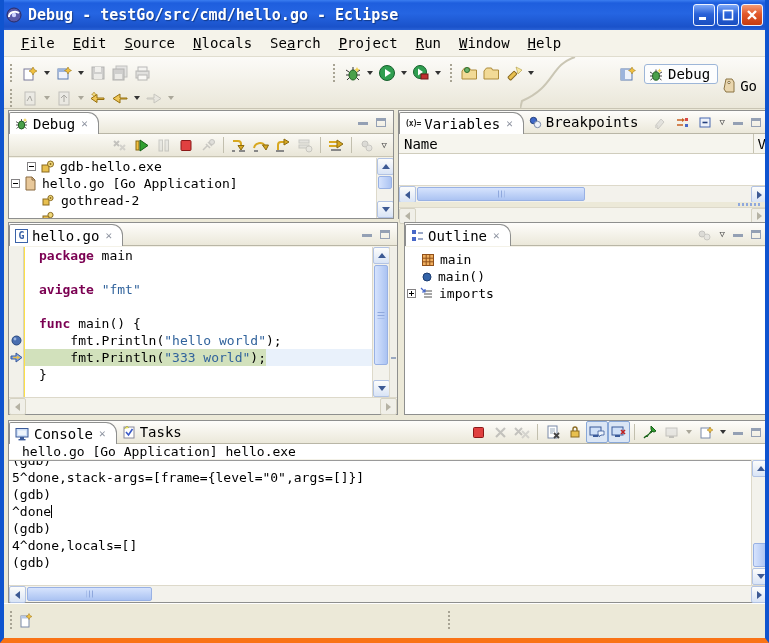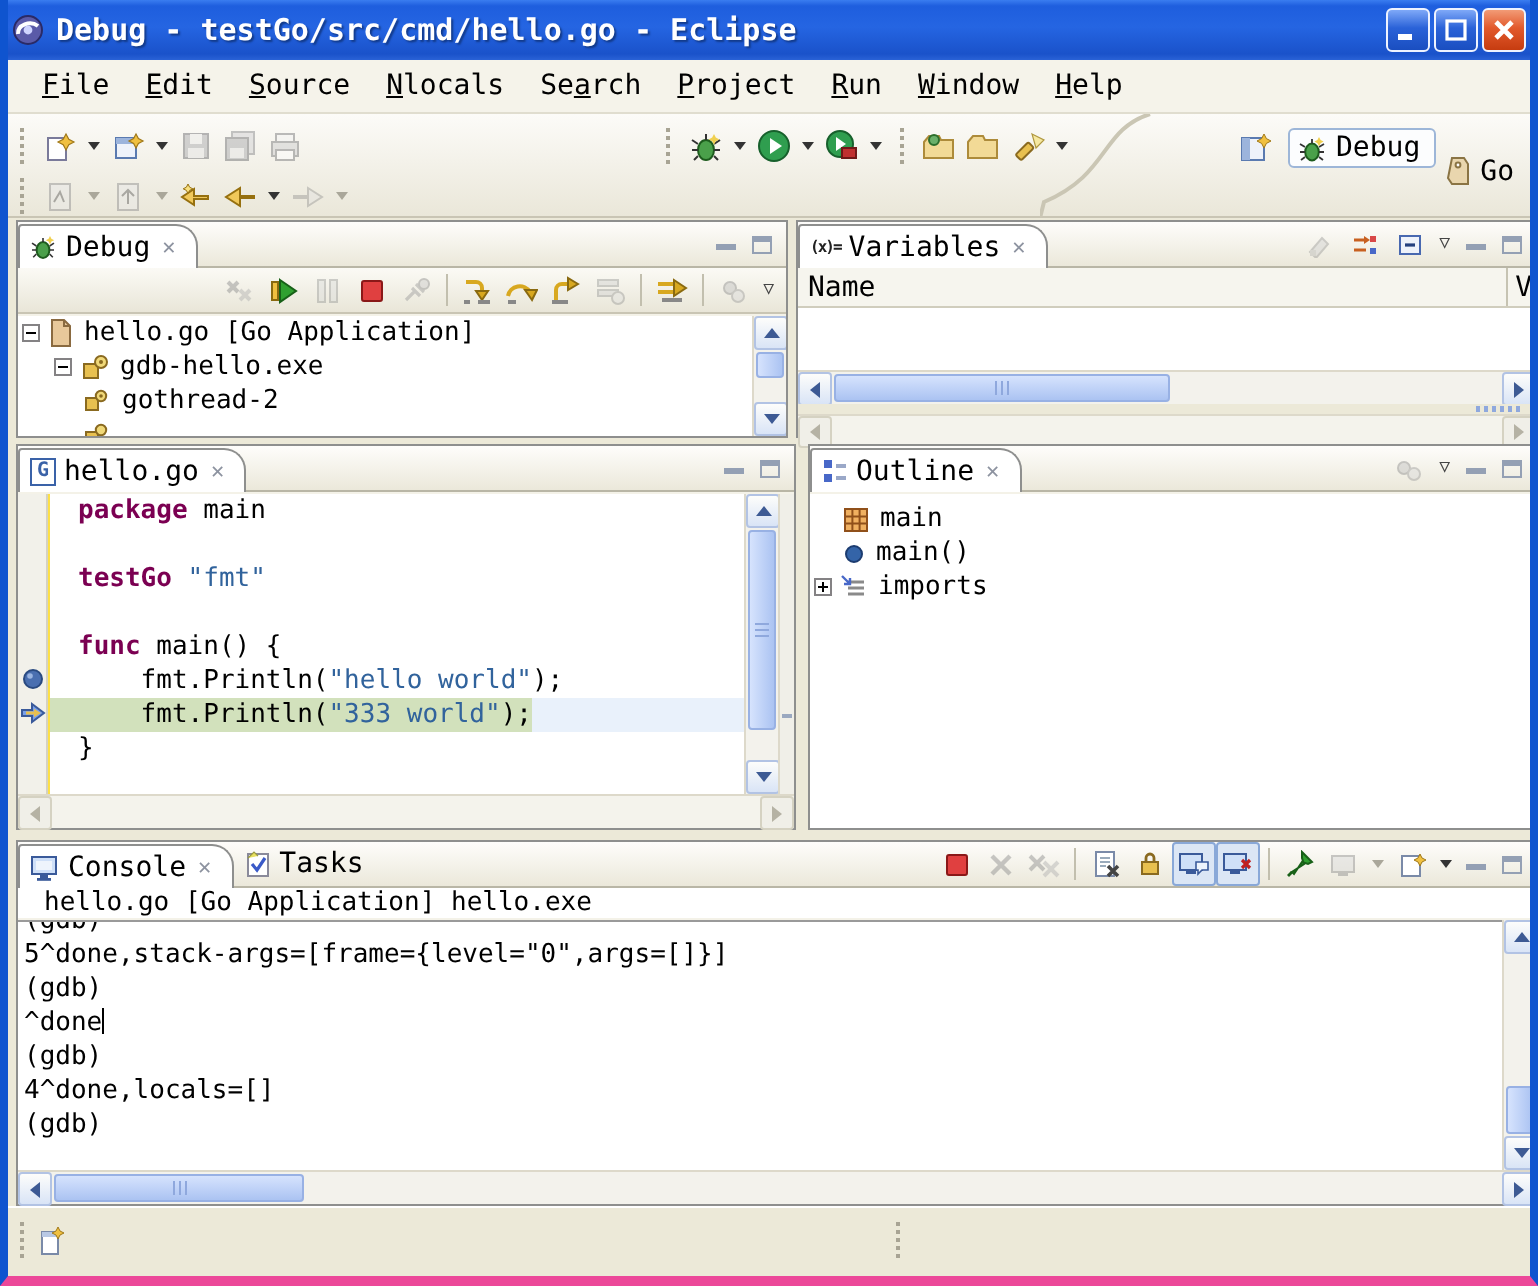--- a/index.html
+++ b/index.html
@@ -1,19 +1,19 @@
 <!DOCTYPE html>
 <html><head>
 <meta charset="utf-8">
 <style>
   html,body{margin:0;padding:0;background:#555;}
   *{box-sizing:border-box;}
   .win{position:relative;width:769px;height:643px;background:#ece9d8;
        font-family:"DejaVu Sans Mono",monospace;font-size:13px;color:#000;
-       border-left:4px solid #0f54cf;border-right:4px solid #0f54cf;border-bottom:5px solid #ec4899;
+       border-left:4px solid #0f54cf;border-right:4px solid #0f54cf;border-bottom:5px solid #f97316;
        overflow:hidden;}
   
   .titlebar{position:absolute;left:-4px;top:0;width:769px;height:30px;
     background:linear-gradient(180deg,#3a7df0 0%,#1e5ede 10%,#2565e2 45%,#1a52ca 90%,#2a62d6 100%);
     display:flex;align-items:center;padding:0 6px;}
   .title-text{color:#fff;font-weight:bold;font-size:15px;margin-left:6px;text-shadow:1px 1px 1px #123a8a;white-space:nowrap;}
   .winbtns{margin-left:auto;display:flex;}
   .wb{width:22px;height:22px;border:1px solid #eef3ff;border-radius:3px;margin-left:2px;
       display:flex;align-items:center;justify-content:center;}
   .wb-min,.wb-max{background:linear-gradient(#7fa9f8,#2a62d8 45%,#1a4ec0);}
@@ -387,40 +387,40 @@
       <span class="tbtn dis">
           <svg width="15" height="15">
             <circle cx="6" cy="6" r="3" fill="#c0c0c0" stroke="#8a8a8a"></circle>
             <circle cx="10" cy="10" r="3" fill="#d8d8d8" stroke="#9a9a9a"></circle>
           </svg>
         </span>
       <span class="vmenu">▽</span>
     </div>
     <div class="treearea" style="position:absolute;left:0;top:47px;right:0;bottom:0;">
       <div class="trow17">
-        <span class="exp"></span>
-        <span class="ticon">
-            <svg width="13" height="15">
-              <path d="M2 1 h6 l3 3 v10 H2z" fill="#e8c89a" stroke="#8a6a40"></path>
-              <path d="M8 1 v3 h3" fill="none" stroke="#8a6a40"></path>
-            </svg>
-          </span>
-        <span>hello.go [Go Application]</span>
-      </div>
-      <div class="trow17">
         <span class="ind"></span>
         <span class="exp"></span>
         <span class="ticon">
             <svg width="15" height="15">
               <rect x="2" y="6" width="7" height="7" fill="#e8c050" stroke="#8a6a20"></rect>
               <circle cx="10.5" cy="5" r="3" fill="#f0d878" stroke="#8a6a20"></circle>
               <circle cx="10.5" cy="5" r="1" fill="#8a6a20"></circle>
             </svg>
           </span>
         <span>gdb-hello.exe</span>
+      </div>
+      <div class="trow17">
+        <span class="exp"></span>
+        <span class="ticon">
+            <svg width="13" height="15">
+              <path d="M2 1 h6 l3 3 v10 H2z" fill="#e8c89a" stroke="#8a6a40"></path>
+              <path d="M8 1 v3 h3" fill="none" stroke="#8a6a40"></path>
+            </svg>
+          </span>
+        <span>hello.go [Go Application]</span>
       </div>
       <div class="trow17">
         <span class="ind"></span>
           <span class="ind"></span>
         <span class="ticon">
             <svg width="15" height="15">
               <rect x="2" y="6" width="6" height="6" fill="#e8c050" stroke="#8a6a20"></rect>
               <circle cx="9.5" cy="5" r="2.6" fill="#f0d878" stroke="#8a6a20"></circle>
               <circle cx="9.5" cy="5" r=".9" fill="#8a6a20"></circle>
             </svg>
@@ -449,20 +449,29 @@
       </div>
     </div>
   </div>
 
   <div class="view" style="left:394px;top:110px;width:371px;height:109px;">
     <div class="tabbar">
       <div class="tab sel">
         <span class="vxg">(x)=</span>
         <span class="lbl">Variables</span>
         <span class="tabx">✕</span>
+      </div>
+      <div class="tab">
+        <span class="icx">
+            <svg width="13" height="13">
+              <circle cx="4.5" cy="4.5" r="3.2" fill="#3e68c8" stroke="#24407e"></circle>
+              <circle cx="8.5" cy="8.5" r="3.2" fill="#eef2fa" stroke="#7a8aa8"></circle>
+            </svg>
+          </span>
+        <span class="lbl">Breakpoints</span>
       </div>
       <div class="vtools">
         <span class="tbtn dis">
             <svg width="15" height="13">
               <path d="M2 10 l6-7 3 3 -6 7z" fill="#d0d0c8" stroke="#9a9a8a"></path>
               <rect x="2" y="9" width="3" height="3" fill="#b8b8a8"></rect>
             </svg>
           </span>
         <span class="tbtn">
             <svg width="15" height="13">
@@ -531,21 +540,21 @@
               <circle cx="4" cy="4" r="1.4" fill="#9ab4e0"></circle>
             </svg></span>
         <span style="position:absolute;left:1px;top:104px;"><svg width="13" height="11">
               <polygon points="1,4 6,4 6,1 12,5.5 6,10 6,7 1,7" fill="#7aa0e8" stroke="#3a5a9a"></polygon>
               <polygon points="3,4.8 7,4.8 7,3.4 10.4,5.5 7,7.6 7,6.2 3,6.2" fill="#e8c050"></polygon>
             </svg></span>
       </div>
       <div class="codearea">
         <div class="cl"><span class="kw">package</span><span> main</span></div>
         <div class="cl"></div>
-        <div class="cl"><span class="kw">testGo</span><span> </span><span class="str">"fmt"</span></div>
+        <div class="cl"><span class="kw">avigate</span><span> </span><span class="str">"fmt"</span></div>
         <div class="cl"></div>
         <div class="cl"><span class="kw">func</span><span> main() {</span></div>
         <div class="cl"><span>    fmt.Println(</span><span class="str">"hello world"</span><span>);</span></div>
         <div class="cl exec"><span class="exec-in"><span>    fmt.Println(</span><span class="str">"333 world"</span><span>);</span></span></div>
         <div class="cl"><span>}</span></div>
       </div>
 
       <div class="sbv" style="right:8px;top:0;bottom:0;">
         <div class="sbtn" style="top:0;left:0;">
             <span class="au"></span>

